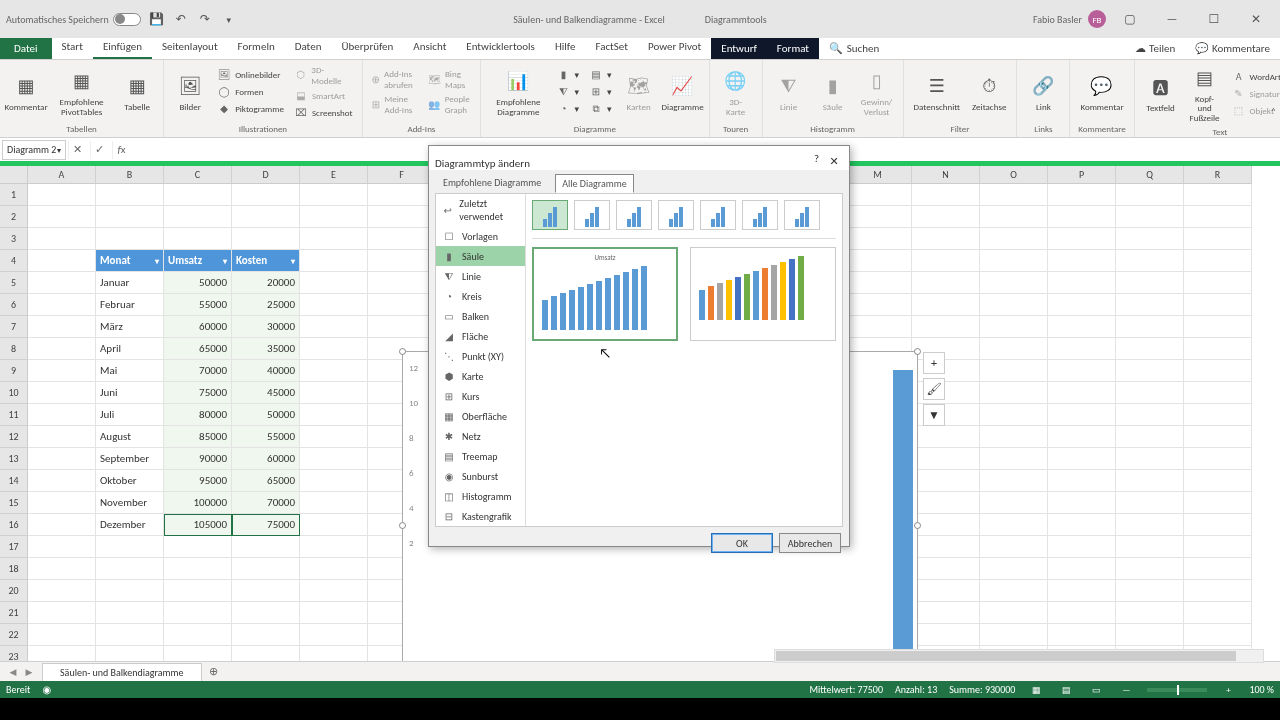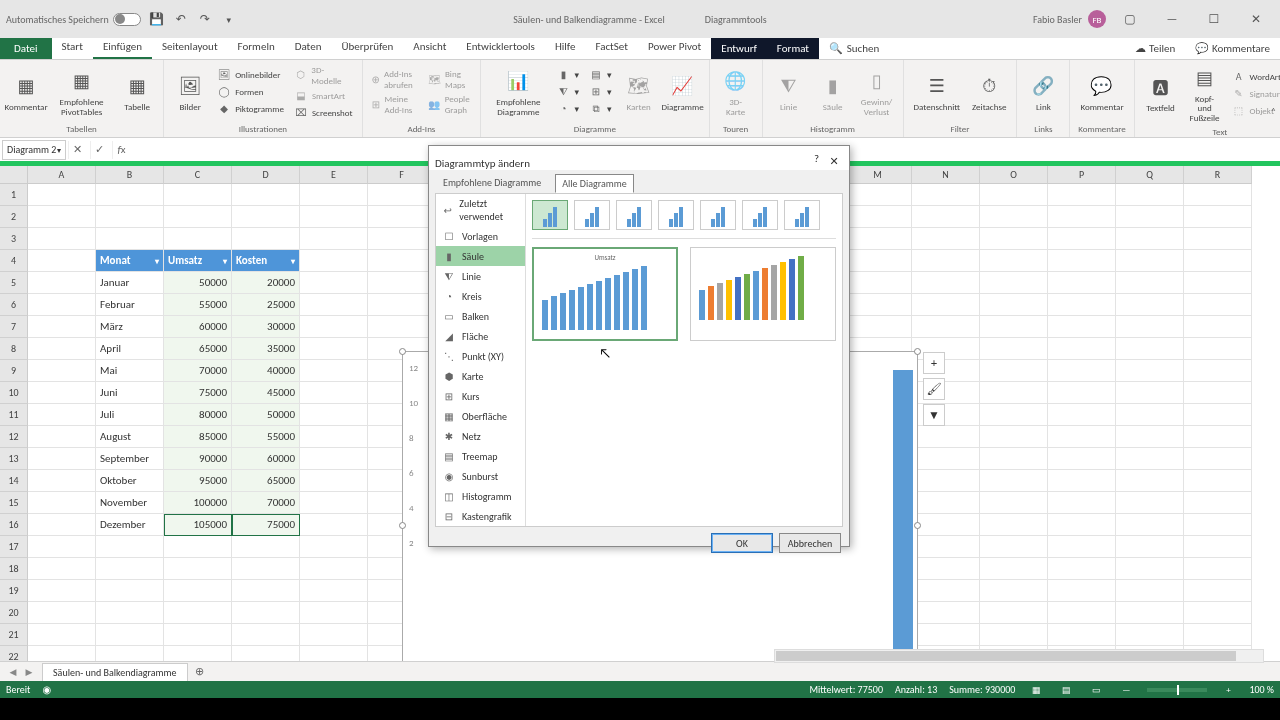--- a/index.html
+++ b/index.html
@@ -79,21 +79,21 @@
 .pv-title { font-size:7px; text-align:center; color:#666; }
 .pv-bars { display:flex; align-items:flex-end; gap:3px; height:70px; padding:2px 4px; }
 .pv-bars .b { width:6px; background:#5b9bd5; }
 .pv-bars .b.c1{background:#5b9bd5}.pv-bars .b.c2{background:#ed7d31}.pv-bars .b.c3{background:#a5a5a5}.pv-bars .b.c4{background:#ffc000}.pv-bars .b.c5{background:#4472c4}.pv-bars .b.c6{background:#70ad47}
 .dlg-foot { display:flex; justify-content:flex-end; gap:6px; padding:6px 8px; }
 .dbtn { min-width:62px; height:20px; border:1px solid #888; background:#e8e8e8; font-size:10px; display:flex; align-items:center; justify-content:center; }
 .dbtn.primary { border:1px solid #2a6fb5; box-shadow:inset 0 0 0 1px #6ab1f5; }
 .sheets { position:absolute; bottom:17px; left:0; right:0; height:20px; background:#f3f2f1; border-top:1px solid #d0d0d0; display:flex; align-items:center; }
 .sh-nav { display:flex; gap:2px; margin:0 6px; }
 .sh-nav span { width:14px; height:14px; display:flex; align-items:center; justify-content:center; color:#888; font-size:9px; }
-.sh-tab { padding:2px 10px; background:#fff; border:1px solid #ccc; border-bottom:none; font-size:10px; }
+.sh-tab { padding:2px 17px; background:#fff; border:1px solid #ccc; border-bottom:none; font-size:10px; }
 .sh-add { width:16px; height:16px; display:flex; align-items:center; justify-content:center; color:#666; margin-left:4px; }
 .hscroll { position:absolute; right:16px; bottom:18px; width:490px; height:14px; background:#f0f0f0; border:1px solid #ddd; }
 .hscroll .thumb { width:460px; height:10px; background:#ccc; margin:1px; }
 .statusbar { position:absolute; bottom:0; left:0; right:0; height:17px; background:#217346; color:#fff; display:flex; align-items:center; font-size:10px; padding:0 6px; }
 .statusbar .sb-right { margin-left:auto; display:flex; gap:12px; align-items:center; }
 .vbtn { width:18px; height:14px; display:flex; align-items:center; justify-content:center; font-size:9px; }
 .cursor { position:absolute; left:599px; top:345px; pointer-events:none; font-size:14px; color:#000; }
 </style>
 </head>
 <body>
@@ -768,41 +768,20 @@
           <div class="cell"></div>
           <div class="cell"></div>
           <div class="cell"></div>
           <div class="cell"></div>
           <div class="cell"></div>
           <div class="cell"></div>
           <div class="cell"></div>
           <div class="cell"></div>
         </div>
         <div class="row">
-          <div class="rh">19</div>
-          <div class="cell"></div>
-          <div class="cell"></div>
-          <div class="cell"></div>
-          <div class="cell"></div>
-          <div class="cell"></div>
-          <div class="cell"></div>
-          <div class="cell"></div>
-          <div class="cell"></div>
-          <div class="cell"></div>
-          <div class="cell"></div>
-          <div class="cell"></div>
-          <div class="cell"></div>
-          <div class="cell"></div>
-          <div class="cell"></div>
-          <div class="cell"></div>
-          <div class="cell"></div>
-          <div class="cell"></div>
-          <div class="cell"></div>
-        </div>
-        <div class="row">
           <div class="rh">20</div>
           <div class="cell"></div>
           <div class="cell"></div>
           <div class="cell"></div>
           <div class="cell"></div>
           <div class="cell"></div>
           <div class="cell"></div>
           <div class="cell"></div>
           <div class="cell"></div>
           <div class="cell"></div>

